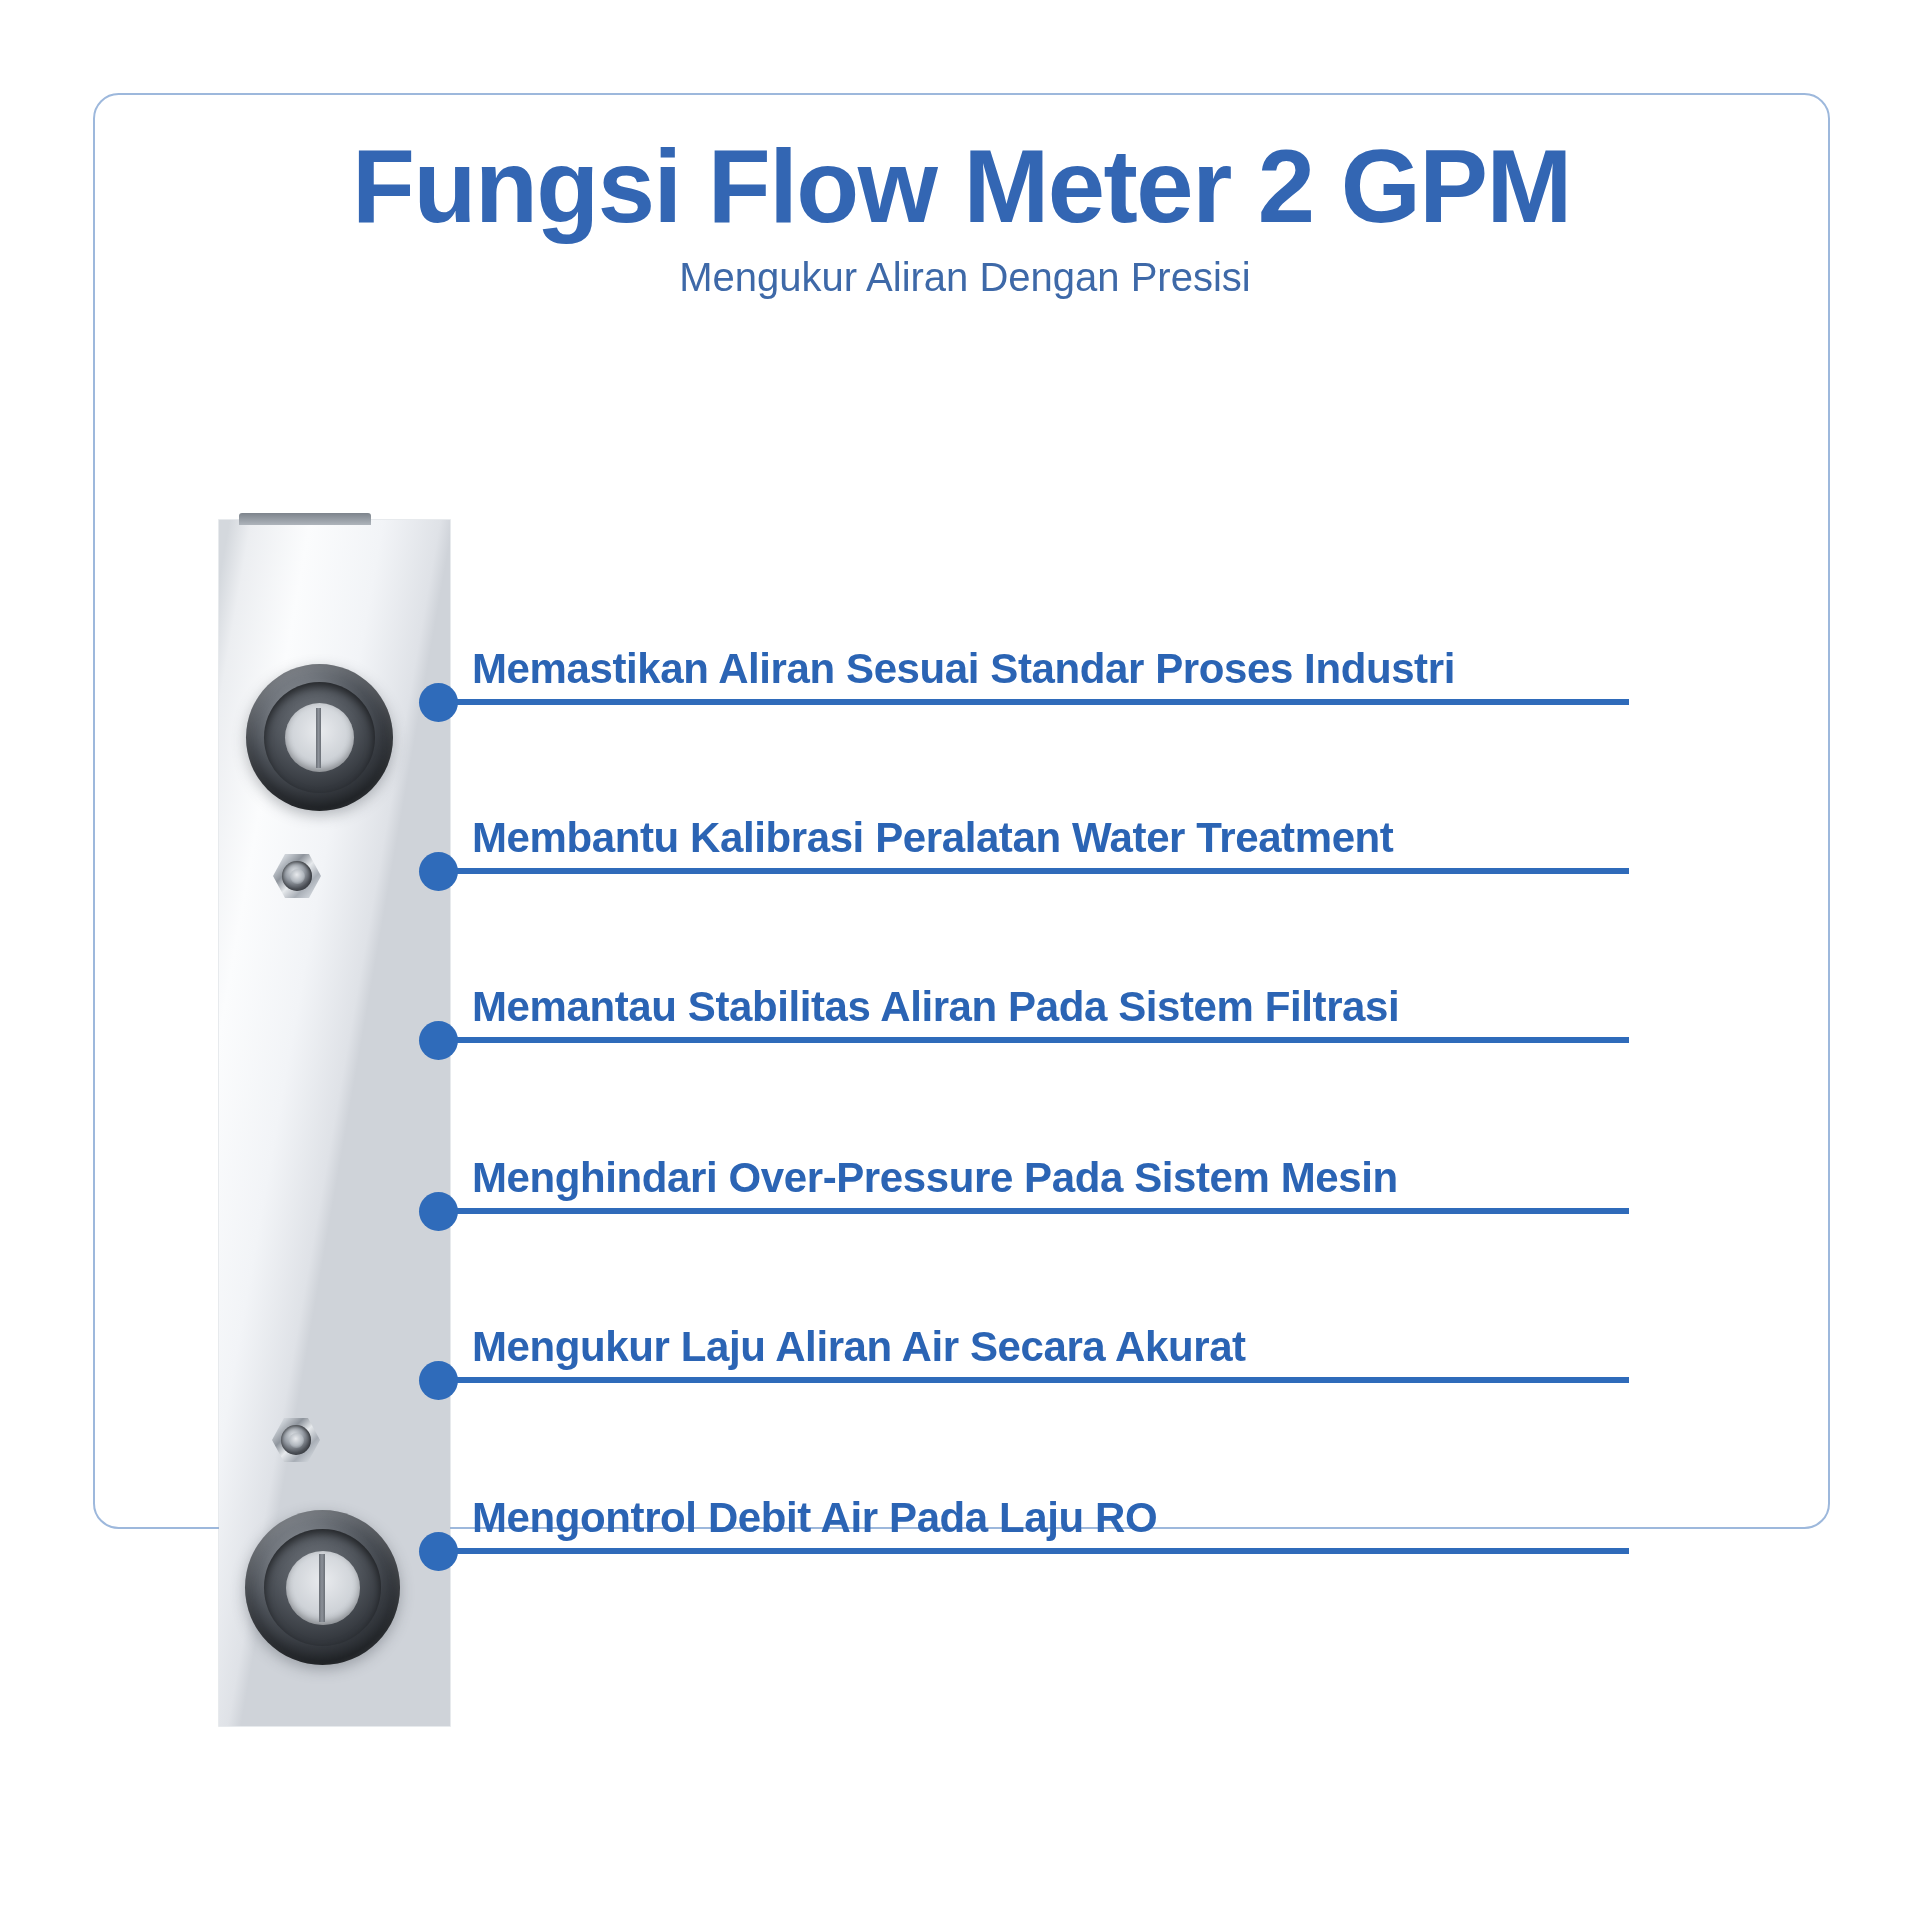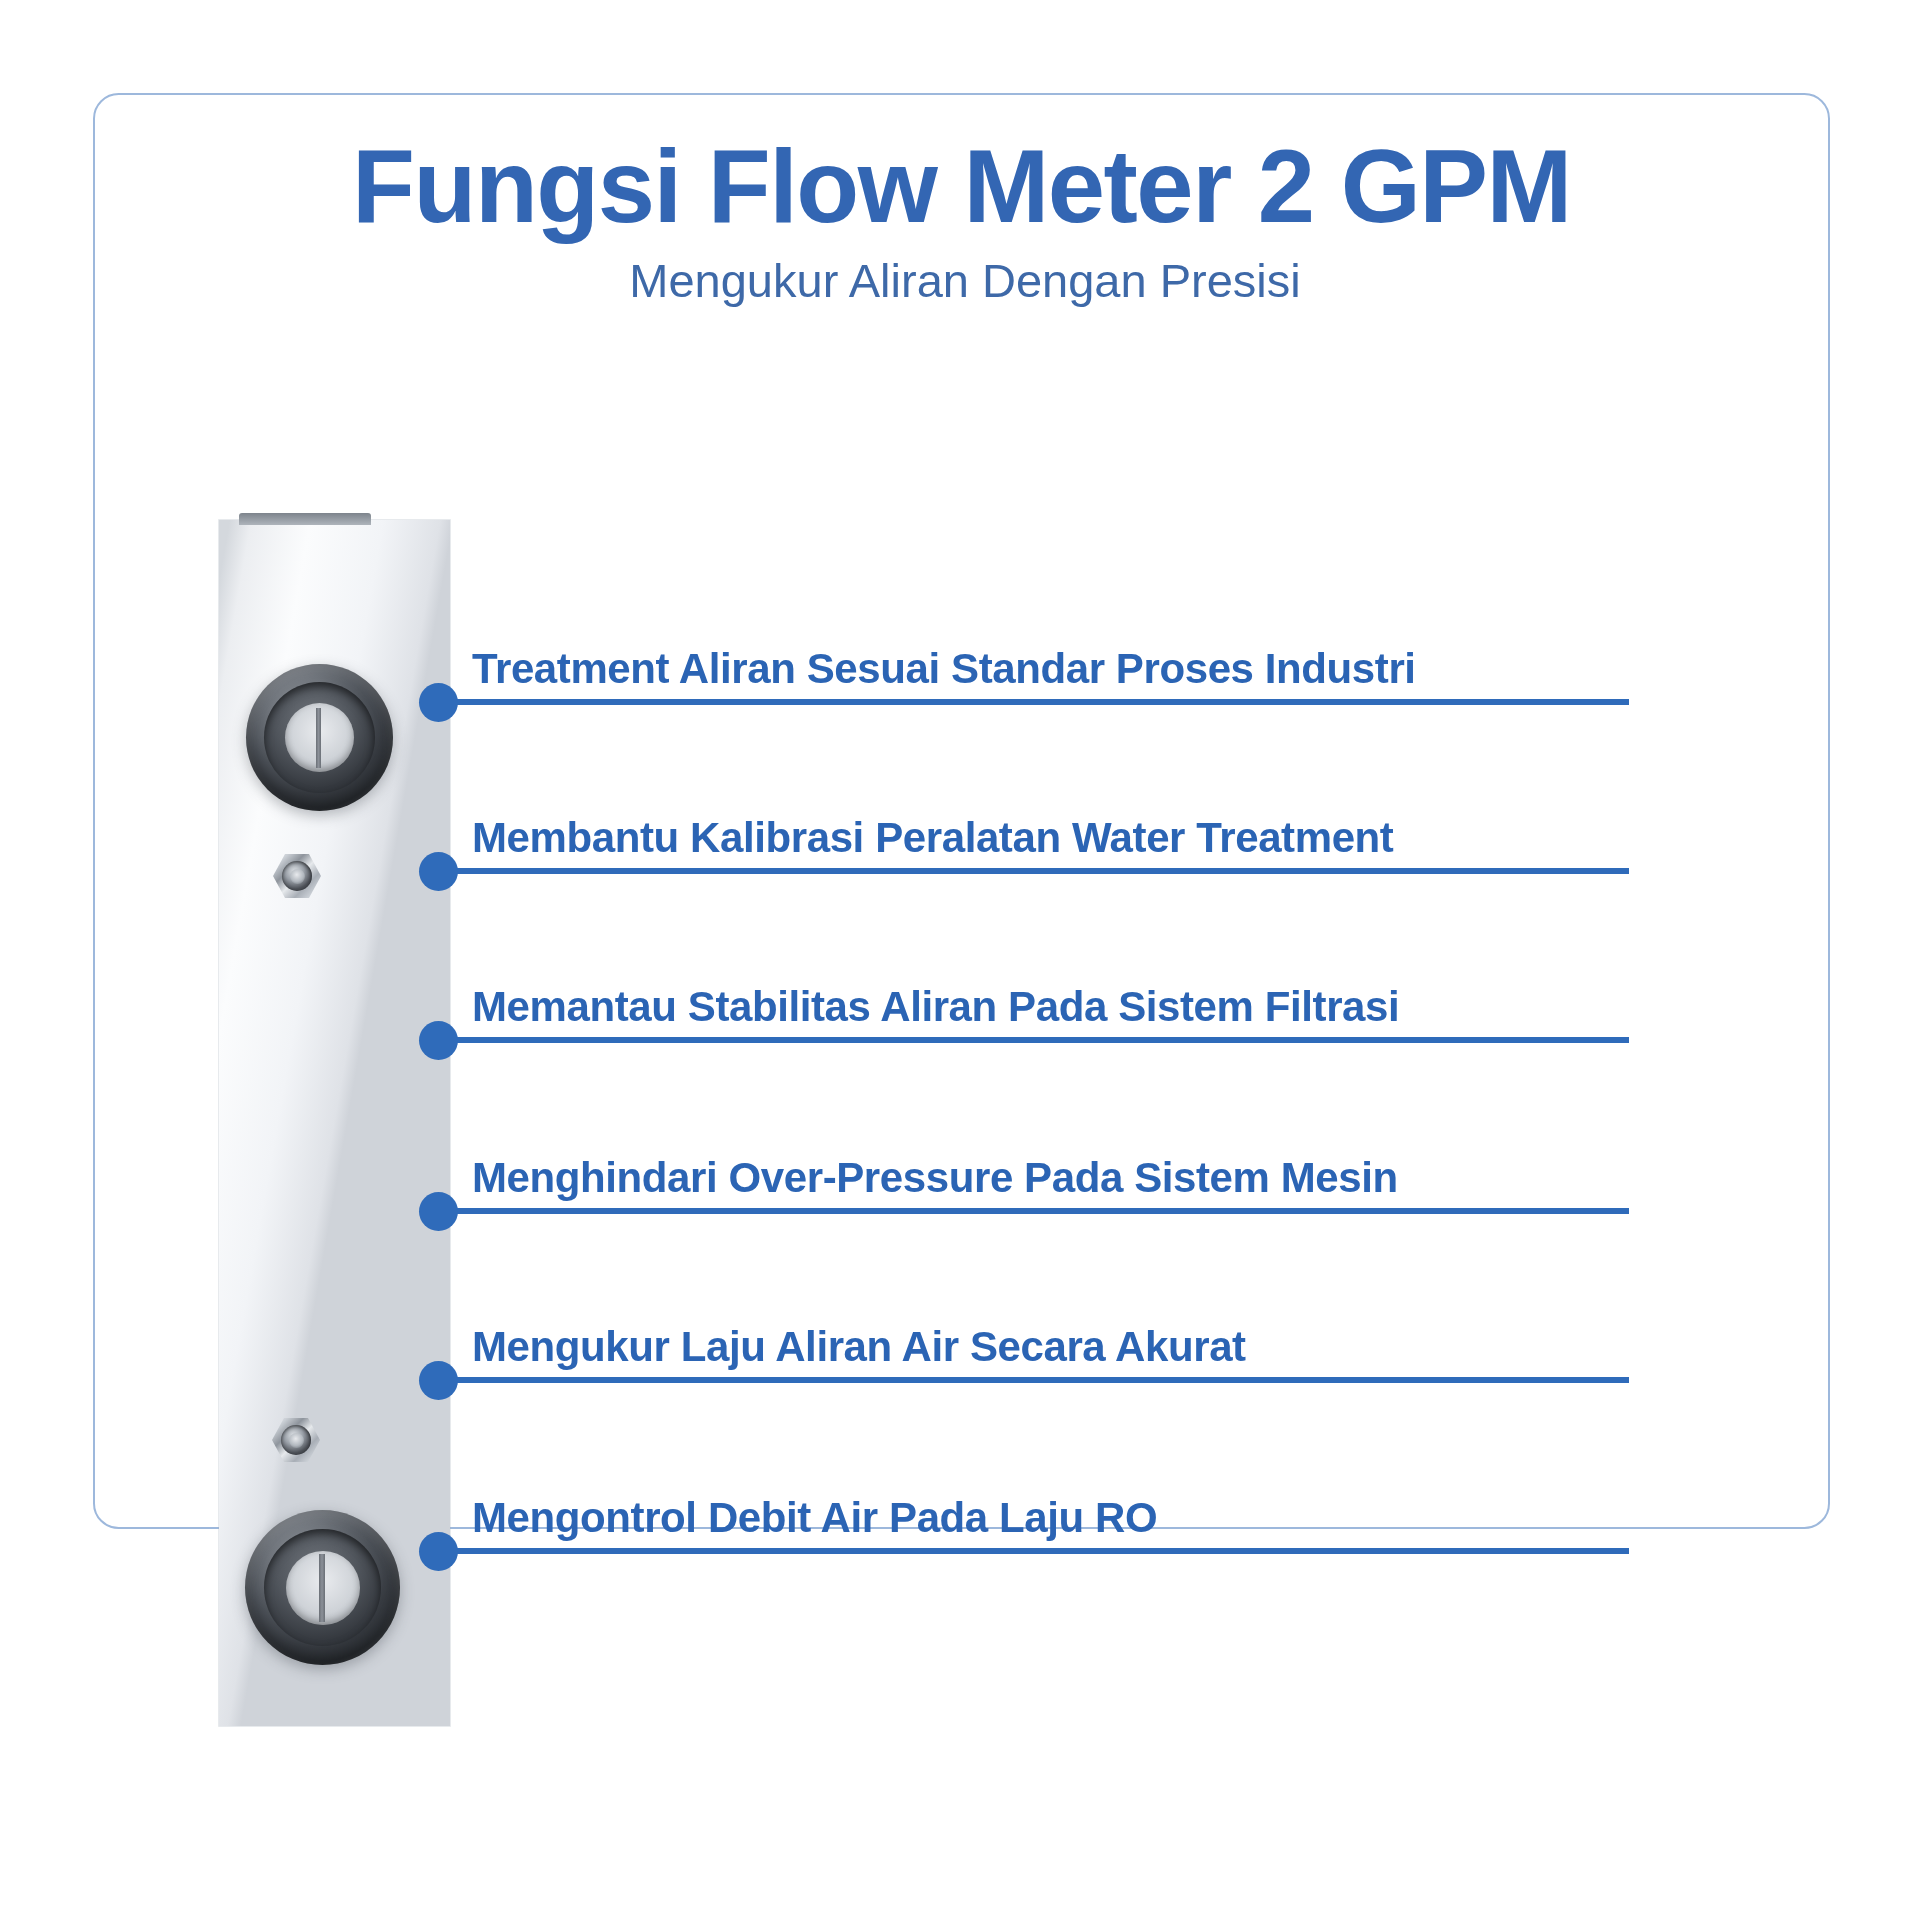--- a/index.html
+++ b/index.html
@@ -39,21 +39,21 @@
   #page-title {
     font-size: 103px;
     font-weight: 800;
     letter-spacing: -1.5px;
     color: #3366B3;
     line-height: 1.02;
     margin: 0;
     white-space: nowrap;
   }
   #page-subtitle {
-    font-size: 47px;
+    font-size: 40px;
     font-weight: 400;
     color: #3E69A8;
     line-height: 1.2;
     margin: 13.5px 0 0 0;
     white-space: nowrap;
     padding-left: 7px;
   }
 
   
   #product-photo {
@@ -249,21 +249,21 @@
     <div class="port" id="port-bottom">
       <div class="ring"></div>
       <div class="bore"></div>
       <div class="slot"></div>
     </div>
   </div>
 
   <div id="feature-list">
 
     <div class="feature-row" id="row-0">
-      <span class="feature-label">Treatment Aliran Sesuai Standar Proses Industri</span>
+      <span class="feature-label">Memastikan Aliran Sesuai Standar Proses Industri</span>
       <span class="feature-rule"></span>
       <span class="feature-dot"></span>
     </div>
 
     <div class="feature-row" id="row-1">
       <span class="feature-label">Membantu Kalibrasi Peralatan Water Treatment</span>
       <span class="feature-rule"></span>
       <span class="feature-dot"></span>
     </div>
 

